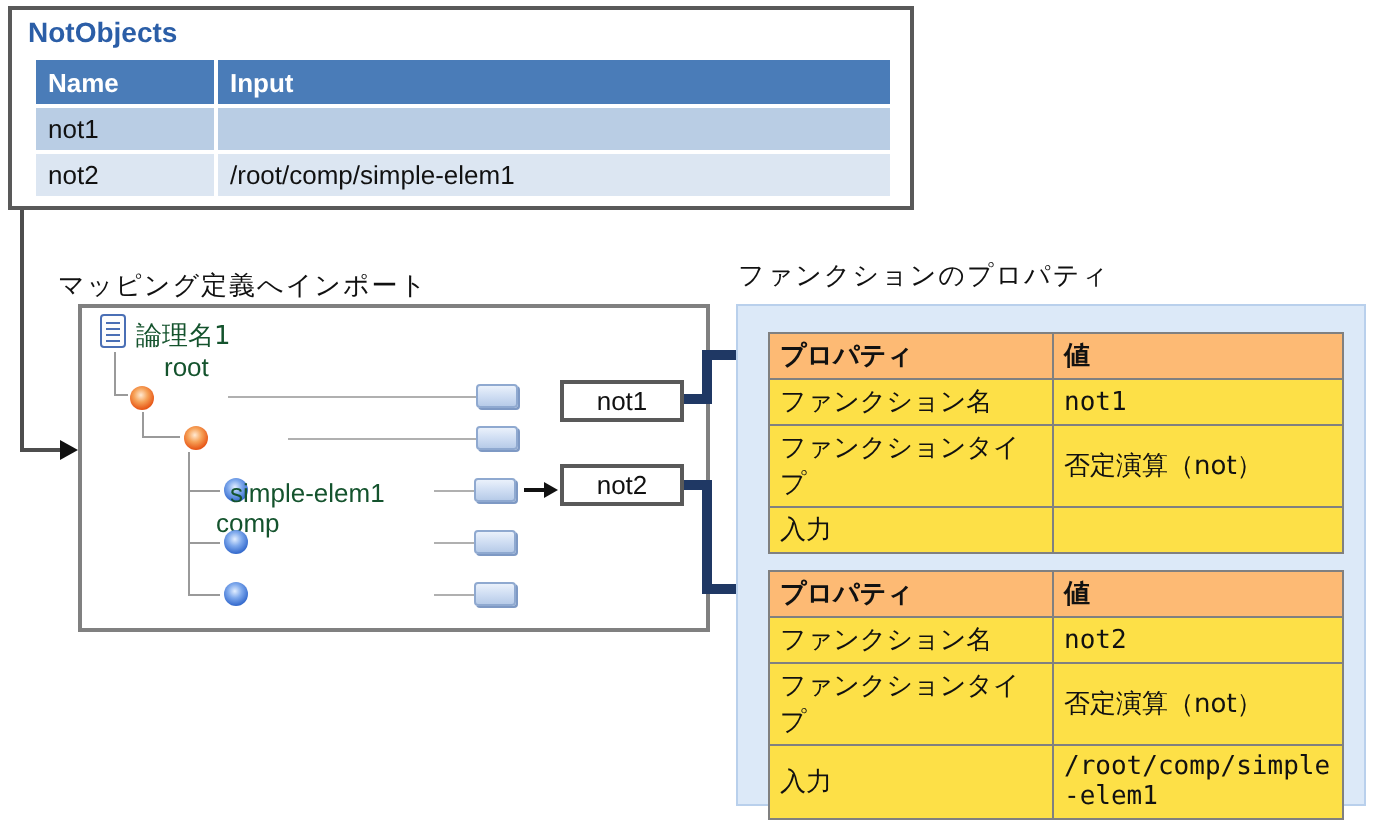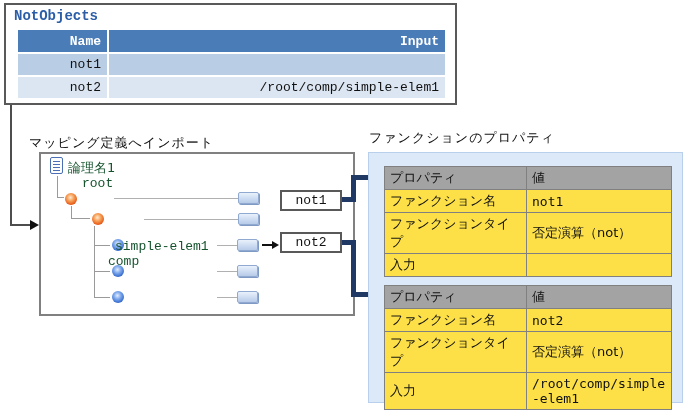--- a/index.html
+++ b/index.html
@@ -5,21 +5,21 @@
   * { margin:0; padding:0; box-sizing:border-box; }
   html,body { background:#ffffff; }
   body {
     font-family:"DejaVu Sans","Liberation Sans",sans-serif;
     color:#111;
   }
   .canvas {
     position:relative; width:687px; height:412px;
     background:#ffffff; overflow:hidden;
   }
-  .mono { font-family:Liberation Mono, monospace;text-align:right; }
+  .mono { font-family:Liberation Sans, sans-serif; }
 
   
   .notobjects-box {
     position:absolute; left:4px; top:3px; width:453px; height:102px;
     border:2px solid #595959; background:#fff;
   }
   .notobjects-title {
     position:absolute; left:8px; top:3px;
     font-size:14px; font-weight:bold; color:#2b5ea7;
   }
@@ -105,21 +105,21 @@
   }
   .prop-table {
     position:absolute; border-collapse:collapse; width:288px;
     font-size:13px; background:#ffffff;
   }
   .prop-table td {
     border:1px solid #808080; padding:2px 5px; vertical-align:middle;
     background:#fde047;
   }
   .prop-table td.c1 { width:142px; }
-  .prop-table tr.hdr td { background:#a3a3a3; }
+  .prop-table tr.hdr td { background:#fdba74;font-weight:bold; }
   .prop-table .val { font-family:"DejaVu Sans Mono","Liberation Mono",monospace; word-break:break-all; }
   .prop-table-1 { left:384px; top:166px; }
   .prop-table-1 td { height:22px; }
   .prop-table-2 { left:384px; top:285px; }
   .prop-table-2 td { height:21px; }
   .prop-table-2 tr.input-row td { height:37px; }
 </style>
 </head>
 <body>
 

